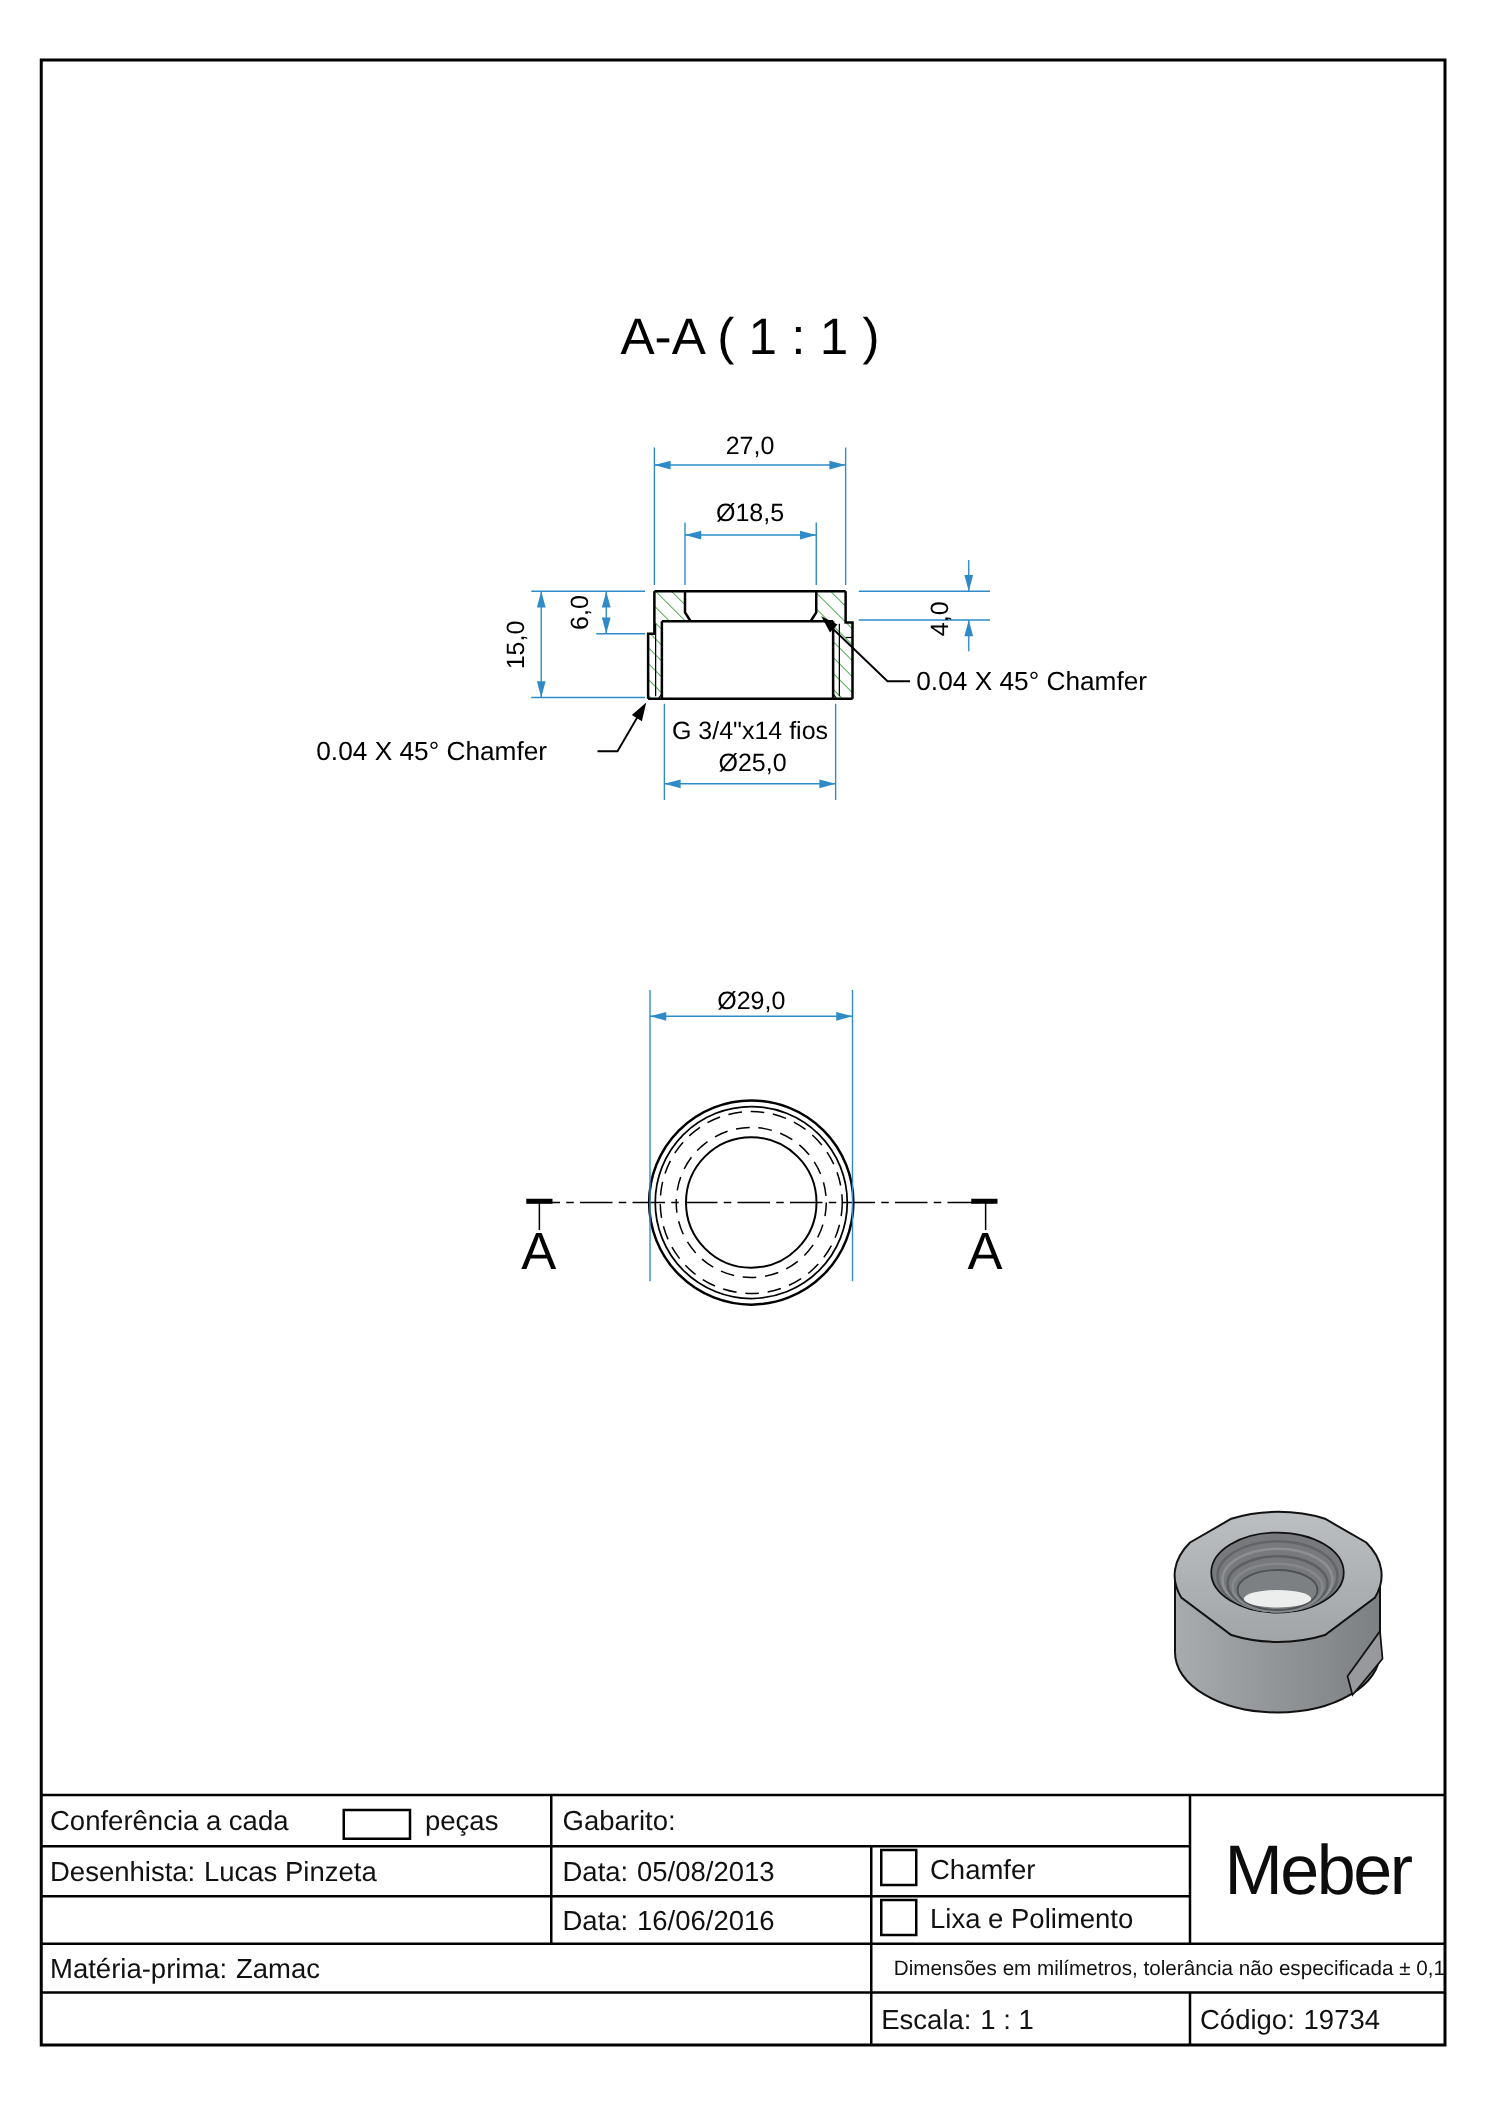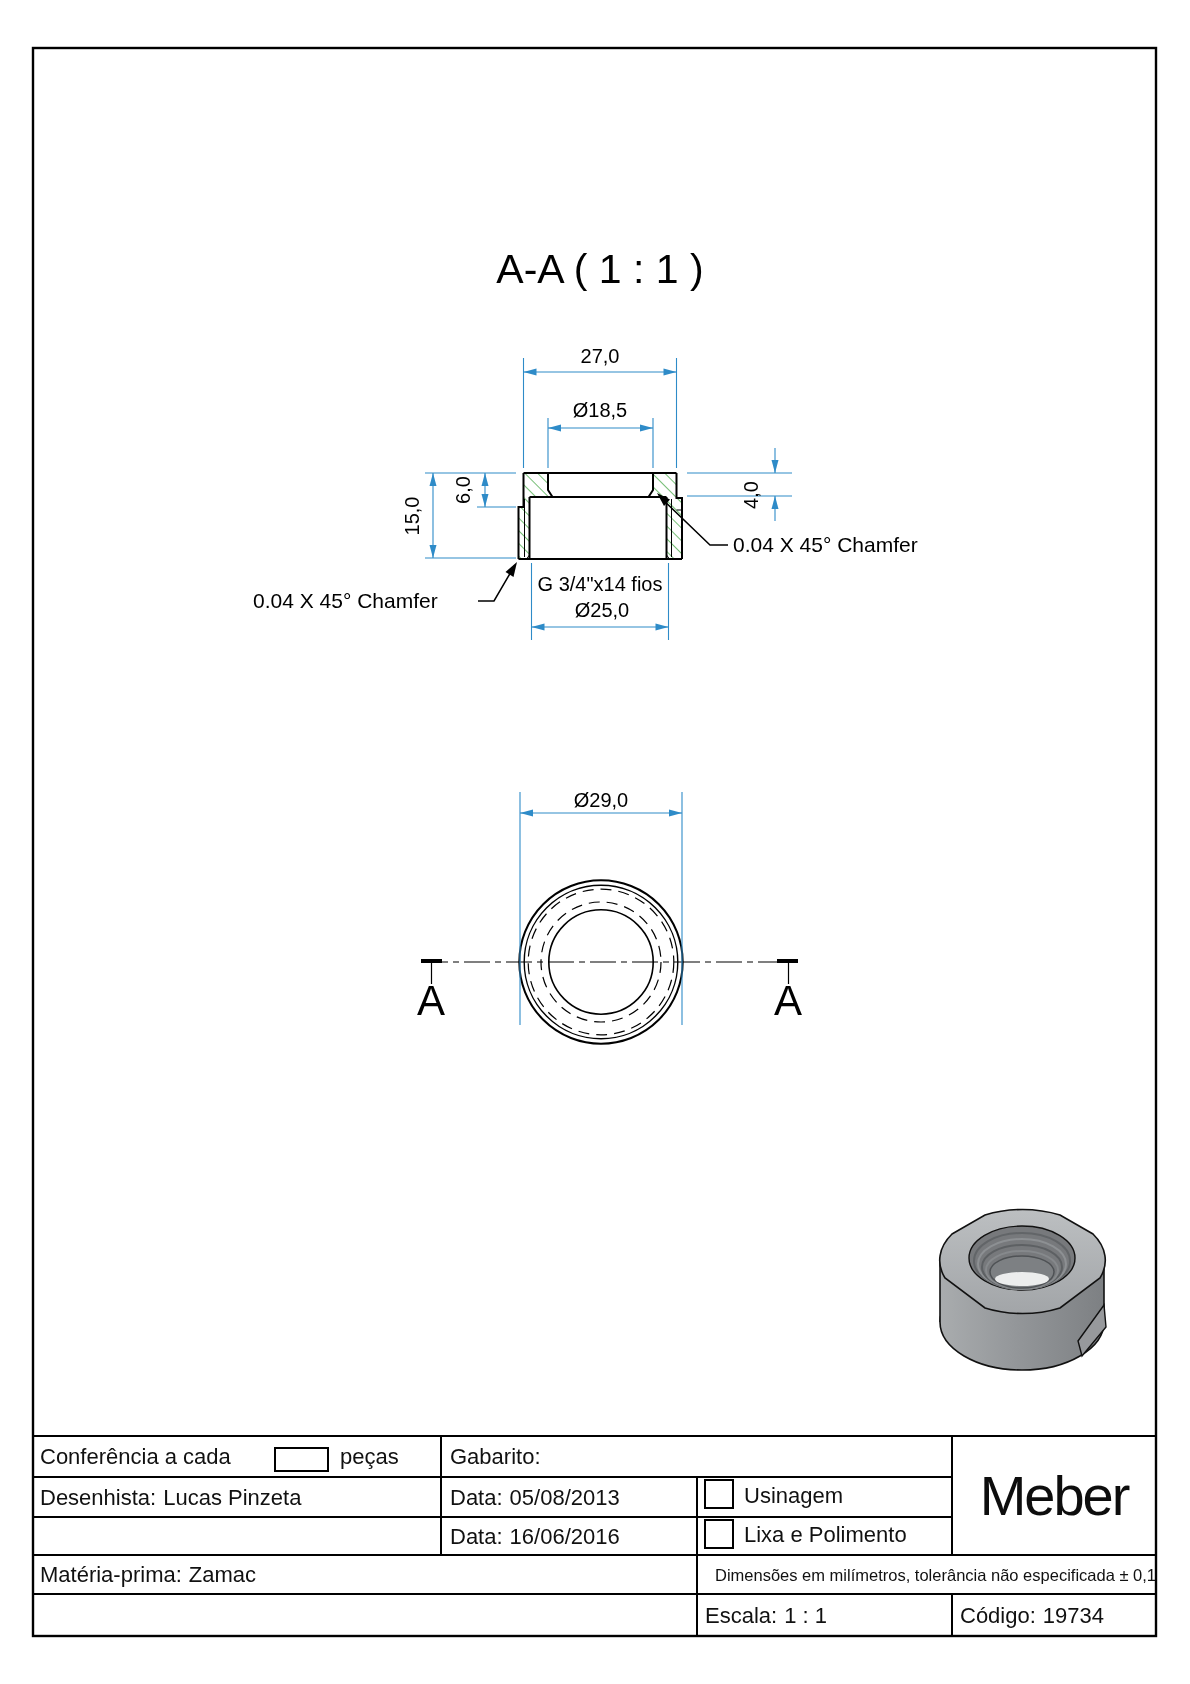--- a/index.html
+++ b/index.html
@@ -205,21 +205,21 @@
 
 <div class="tb-text" style="left:40px;top:1485px">
   <span class="lbl">Desenhista:</span>
   <span class="val">Lucas Pinzeta</span>
 </div>
 <div class="tb-text" style="left:450px;top:1485px">
   <span class="lbl">Data:</span>
   <span class="val">05/08/2013</span>
 </div>
 <div class="tb-text" style="left:744px;top:1483px">
-  <span>Usinagem</span>
+  <span>Chamfer</span>
 </div>
 
 <div class="tb-text" style="left:450px;top:1524px">
   <span class="lbl">Data:</span>
   <span class="val">16/06/2016</span>
 </div>
 <div class="tb-text" style="left:744px;top:1522px">
   <span>Lixa e Polimento</span>
 </div>
 

